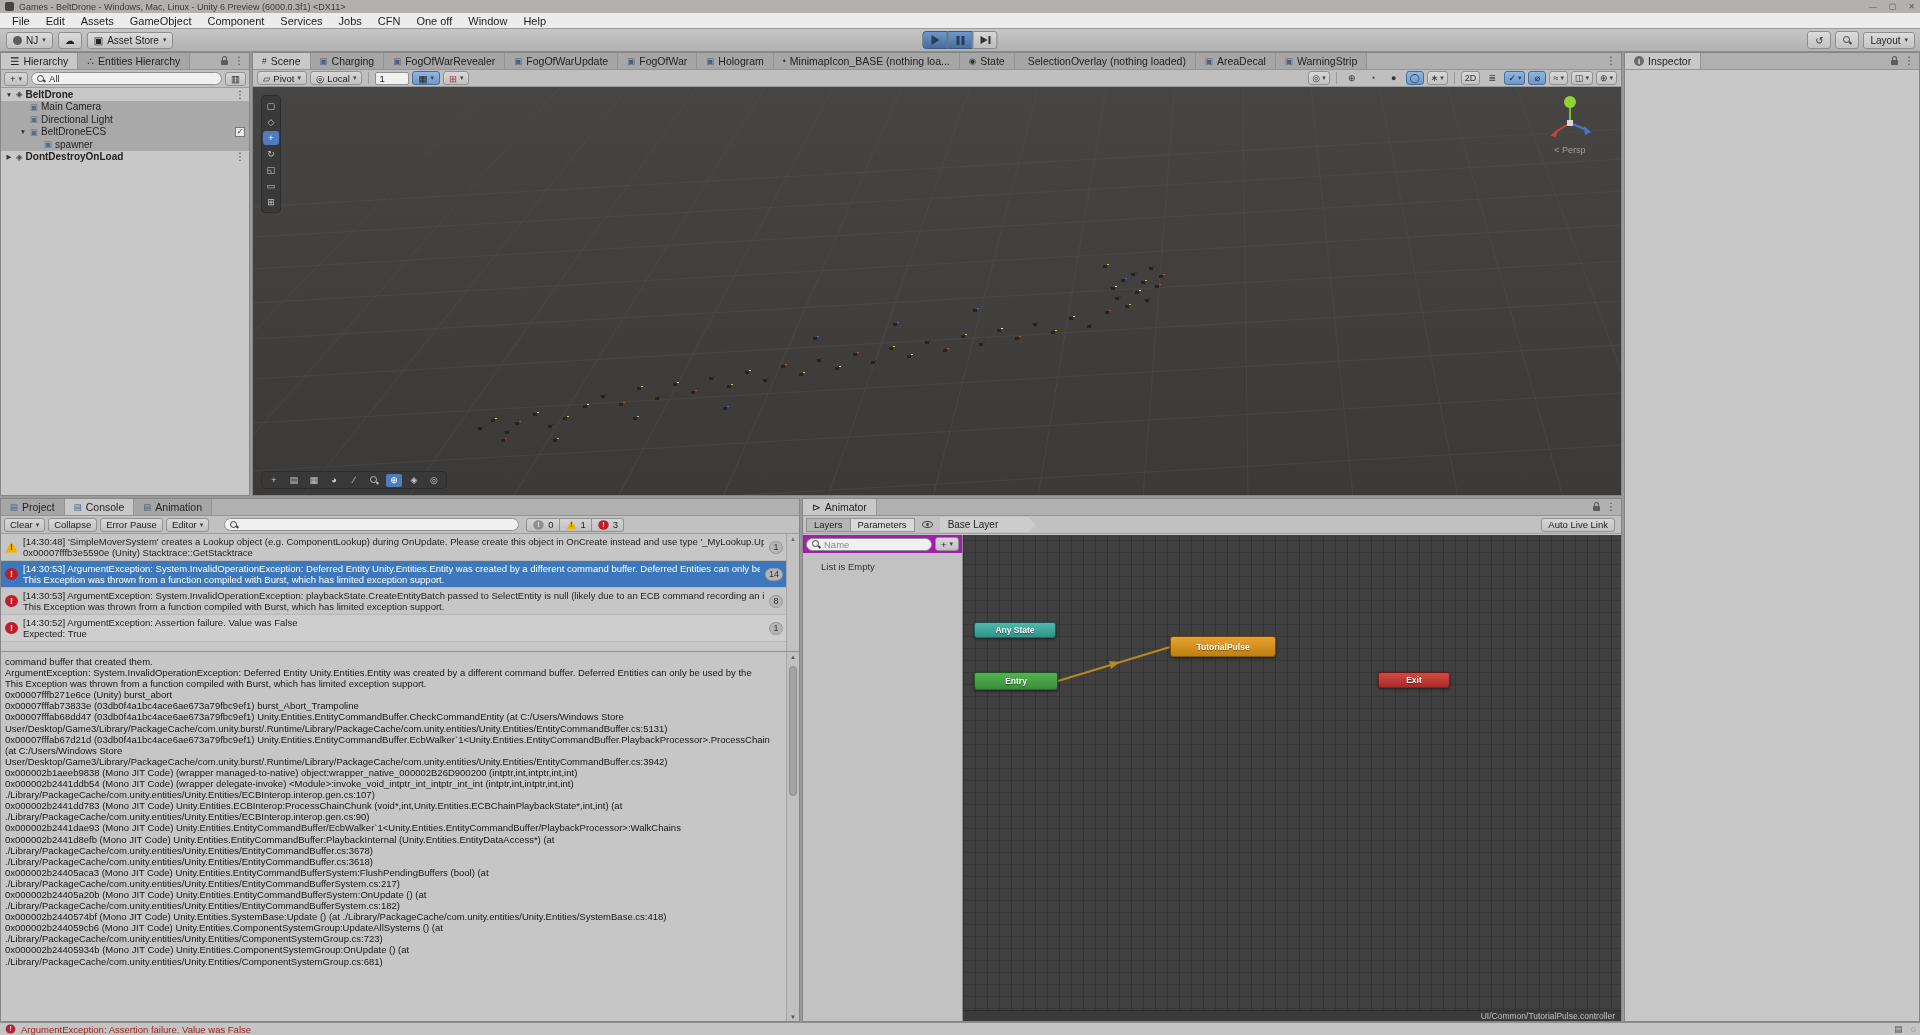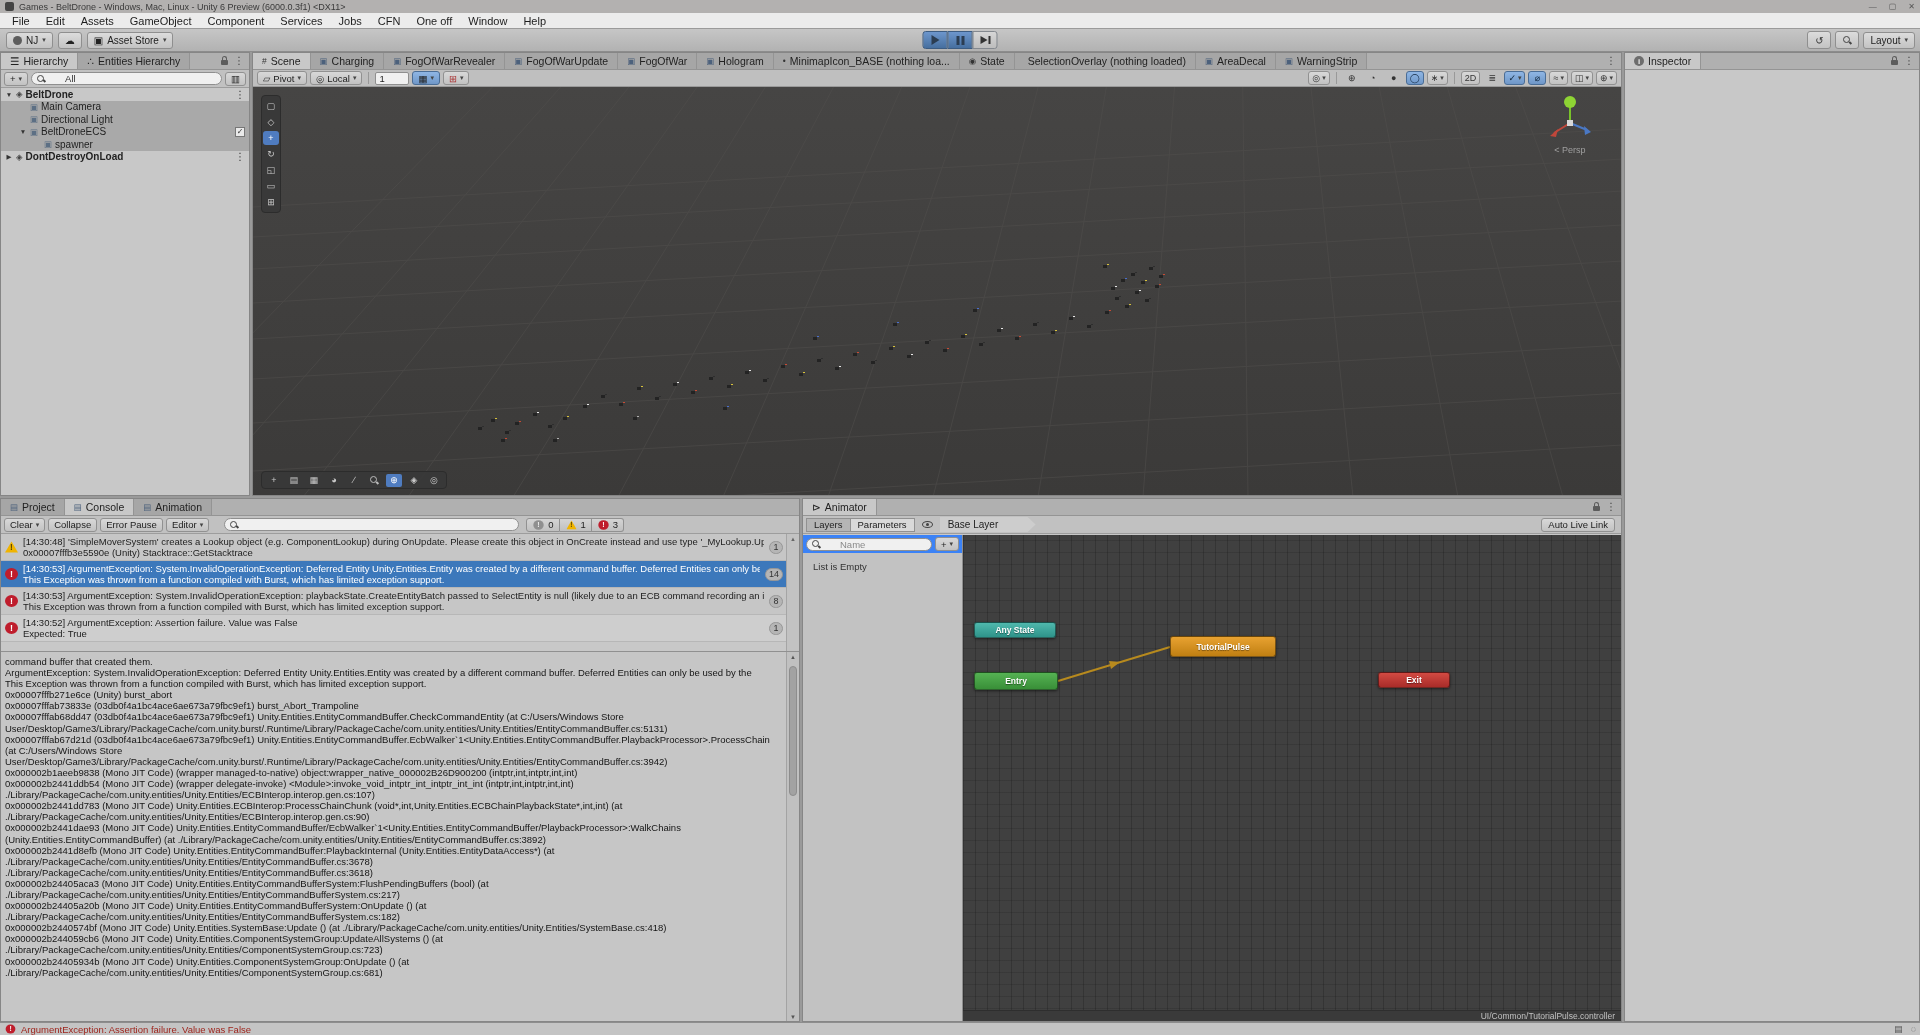--- a/index.html
+++ b/index.html
@@ -35,21 +35,21 @@
   .panel{position:absolute;background:#c8c8c8;border:1px solid #868686;overflow:hidden}
   .tabstrip{height:17px;background:#b0b0b0;border-bottom:1px solid #949494;display:flex;align-items:stretch;position:relative}
   .tab{padding:0 9px;font-size:10.5px;display:flex;align-items:center;gap:4px;background:#a6a6a6;color:#222;border-right:1px solid #949494;white-space:nowrap}
   .tab.active{background:#c8c8c8}
   .striptools{margin-left:auto;display:flex;align-items:center;gap:6px;padding:0 5px;color:#4a4a4a}
   .lock{width:7px;height:5px;background:#5c5c5c;position:relative;border-radius:1px;margin-top:3px}
   .lock::before{content:"";position:absolute;left:1px;top:-4px;width:3px;height:4px;border:1.2px solid #5c5c5c;border-bottom:none;border-radius:3px 3px 0 0}
   .kebab{font-size:10px;color:#3f3f3f;line-height:1}
   .toolrow{height:18px;background:#c1c1c1;border-bottom:1px solid #9d9d9d;display:flex;align-items:center;padding:0 3px;gap:3px;font-size:10px}
   .minibtn{height:14px;background:linear-gradient(#d8d8d8,#c2c2c2);border:1px solid #919191;border-radius:3px;display:inline-flex;align-items:center;padding:0 5px;gap:3px;font-size:9.5px;color:#222;white-space:nowrap}
-  .searchfield{flex:1;height:13px;background:#f0f0f0;border:1px solid #8f8f8f;border-radius:7px;display:flex;align-items:center;padding:0 5px;gap:20px;font-size:9.5px;color:#333;min-width:0}
+  .searchfield{flex:1;height:13px;background:#f0f0f0;border:1px solid #8f8f8f;border-radius:7px;display:flex;align-items:center;padding:0 5px;gap:4px;font-size:9.5px;color:#333;min-width:0}
   .searchfield .ph{color:#8a8a8a}
 
   
   #hierarchy{left:0;top:52px;width:250px;height:444px}
   .htree{font-size:10px}
   .hrow{height:12.5px;display:flex;align-items:center;gap:3px;position:relative;padding-right:4px}
   .hrow.sel{background:#a9a9a9}
   .harrow{width:8px;flex:none;font-size:6.5px;color:#333;text-align:center}
   .harrow.down::before{content:"▼"} .harrow.right::before{content:"▶"}
   .hicon{font-size:8.5px;color:#5c6f84;flex:none}
@@ -121,22 +121,22 @@
   .seg{display:flex}
   .segbtn{height:14px;border:1px solid #919191;background:#b5b5b5;font-size:9.5px;display:flex;align-items:center;padding:0 7px;color:#222}
   .segbtn+.segbtn{border-left:none}
   .segbtn.active{background:#d9d9d9}
   .eye{width:11px;height:7px;border:1.2px solid #444;border-radius:50%;position:relative;margin:0 4px}
   .eye::after{content:"";position:absolute;left:3px;top:1.2px;width:3px;height:3px;border-radius:50%;background:#444}
   .crumb{height:15px;background:#cdcdcd;display:flex;align-items:center;padding:0 14px 0 8px;font-size:10px;color:#222;clip-path:polygon(0 0,calc(100% - 8px) 0,100% 50%,calc(100% - 8px) 100%,0 100%);min-width:96px}
   .autolive{margin-left:auto;font-size:9.5px;color:#222;padding:0 6px;height:14px;display:flex;align-items:center;background:linear-gradient(#d8d8d8,#c2c2c2);border:1px solid #919191;border-radius:3px;margin-right:3px}
   .animbody{position:absolute;left:0;top:36px;right:0;bottom:0;display:flex}
   .animsidebar{width:160px;background:#c2c2c2;border-right:1px solid #8e8e8e;flex:none}
-  .animsidebar .toolrow{background:#3b82f6;border-bottom:none}
-  .listempty{font-size:9.5px;color:#333;padding:8px 0 0 10px}
+  .animsidebar .toolrow{background:#a21caf;border-bottom:none}
+  .listempty{font-size:9.5px;color:#333;padding:8px 0 0 18px}
   .animgraph{position:relative;flex:1;background:#404040;background-image:repeating-linear-gradient(90deg,rgba(0,0,0,.18) 0 1px,transparent 1px 12px),repeating-linear-gradient(0deg,rgba(0,0,0,.12) 0 1px,transparent 1px 12px);overflow:hidden}
   .state{position:absolute;border-radius:3px;color:#fff;font-size:8.5px;font-weight:bold;display:flex;align-items:center;justify-content:center;background:linear-gradient(var(--c1),var(--c2));border:1px solid rgba(0,0,0,.45);box-shadow:0 1px 3px rgba(0,0,0,.55);text-shadow:0 1px 1px rgba(0,0,0,.45);white-space:nowrap}
   .graphfoot{position:absolute;left:0;right:0;bottom:0;height:11px;background:#3a3a3a;border-top:1px solid #2e2e2e;display:flex;align-items:center;justify-content:flex-end;padding:0 6px;font-size:8.5px;color:#c2c2c2}
   .transitions{position:absolute;inset:0;pointer-events:none}
 
   
   #inspector{left:1624px;top:52px;width:296px;height:970px}
   .infoi{width:10px;height:10px;border-radius:50%;background:#6d6d6d;color:#eee;font-size:8px;display:flex;align-items:center;justify-content:center;font-weight:bold}
 
   
@@ -709,21 +709,20 @@
 
 
         <div class="sline">./Library/PackageCache/com.unity.entities/Unity.Entities/ECBInterop.interop.gen.cs:107)</div>
 
         <div class="sline">0x000002b2441dd783 (Mono JIT Code) Unity.Entities.ECBInterop:ProcessChainChunk (void*,int,Unity.Entities.ECBChainPlaybackState*,int,int) (at</div>
 
         <div class="sline">./Library/PackageCache/com.unity.entities/Unity.Entities/ECBInterop.interop.gen.cs:90)</div>
 
         <div class="sline">0x000002b2441dae93 (Mono JIT Code) Unity.Entities.EntityCommandBuffer/EcbWalker`1&lt;Unity.Entities.EntityCommandBuffer/PlaybackProcessor&gt;:WalkChains</div>
 
-        <div class="sline">(Unity.Entities.EntityCommandBuffer) (at ./Library/PackageCache/com.unity.entities/Unity.Entities/EntityCommandBuffer.cs:3892)</div>
 
         <div class="sline">0x000002b2441d8efb (Mono JIT Code) Unity.Entities.EntityCommandBuffer:PlaybackInternal (Unity.Entities.EntityDataAccess*) (at</div>
 
         <div class="sline">./Library/PackageCache/com.unity.entities/Unity.Entities/EntityCommandBuffer.cs:3678)</div>
 
 
         <div class="sline">./Library/PackageCache/com.unity.entities/Unity.Entities/EntityCommandBuffer.cs:3618)</div>
 
         <div class="sline">0x000002b24405aca3 (Mono JIT Code) Unity.Entities.EntityCommandBufferSystem:FlushPendingBuffers (bool) (at</div>
 

